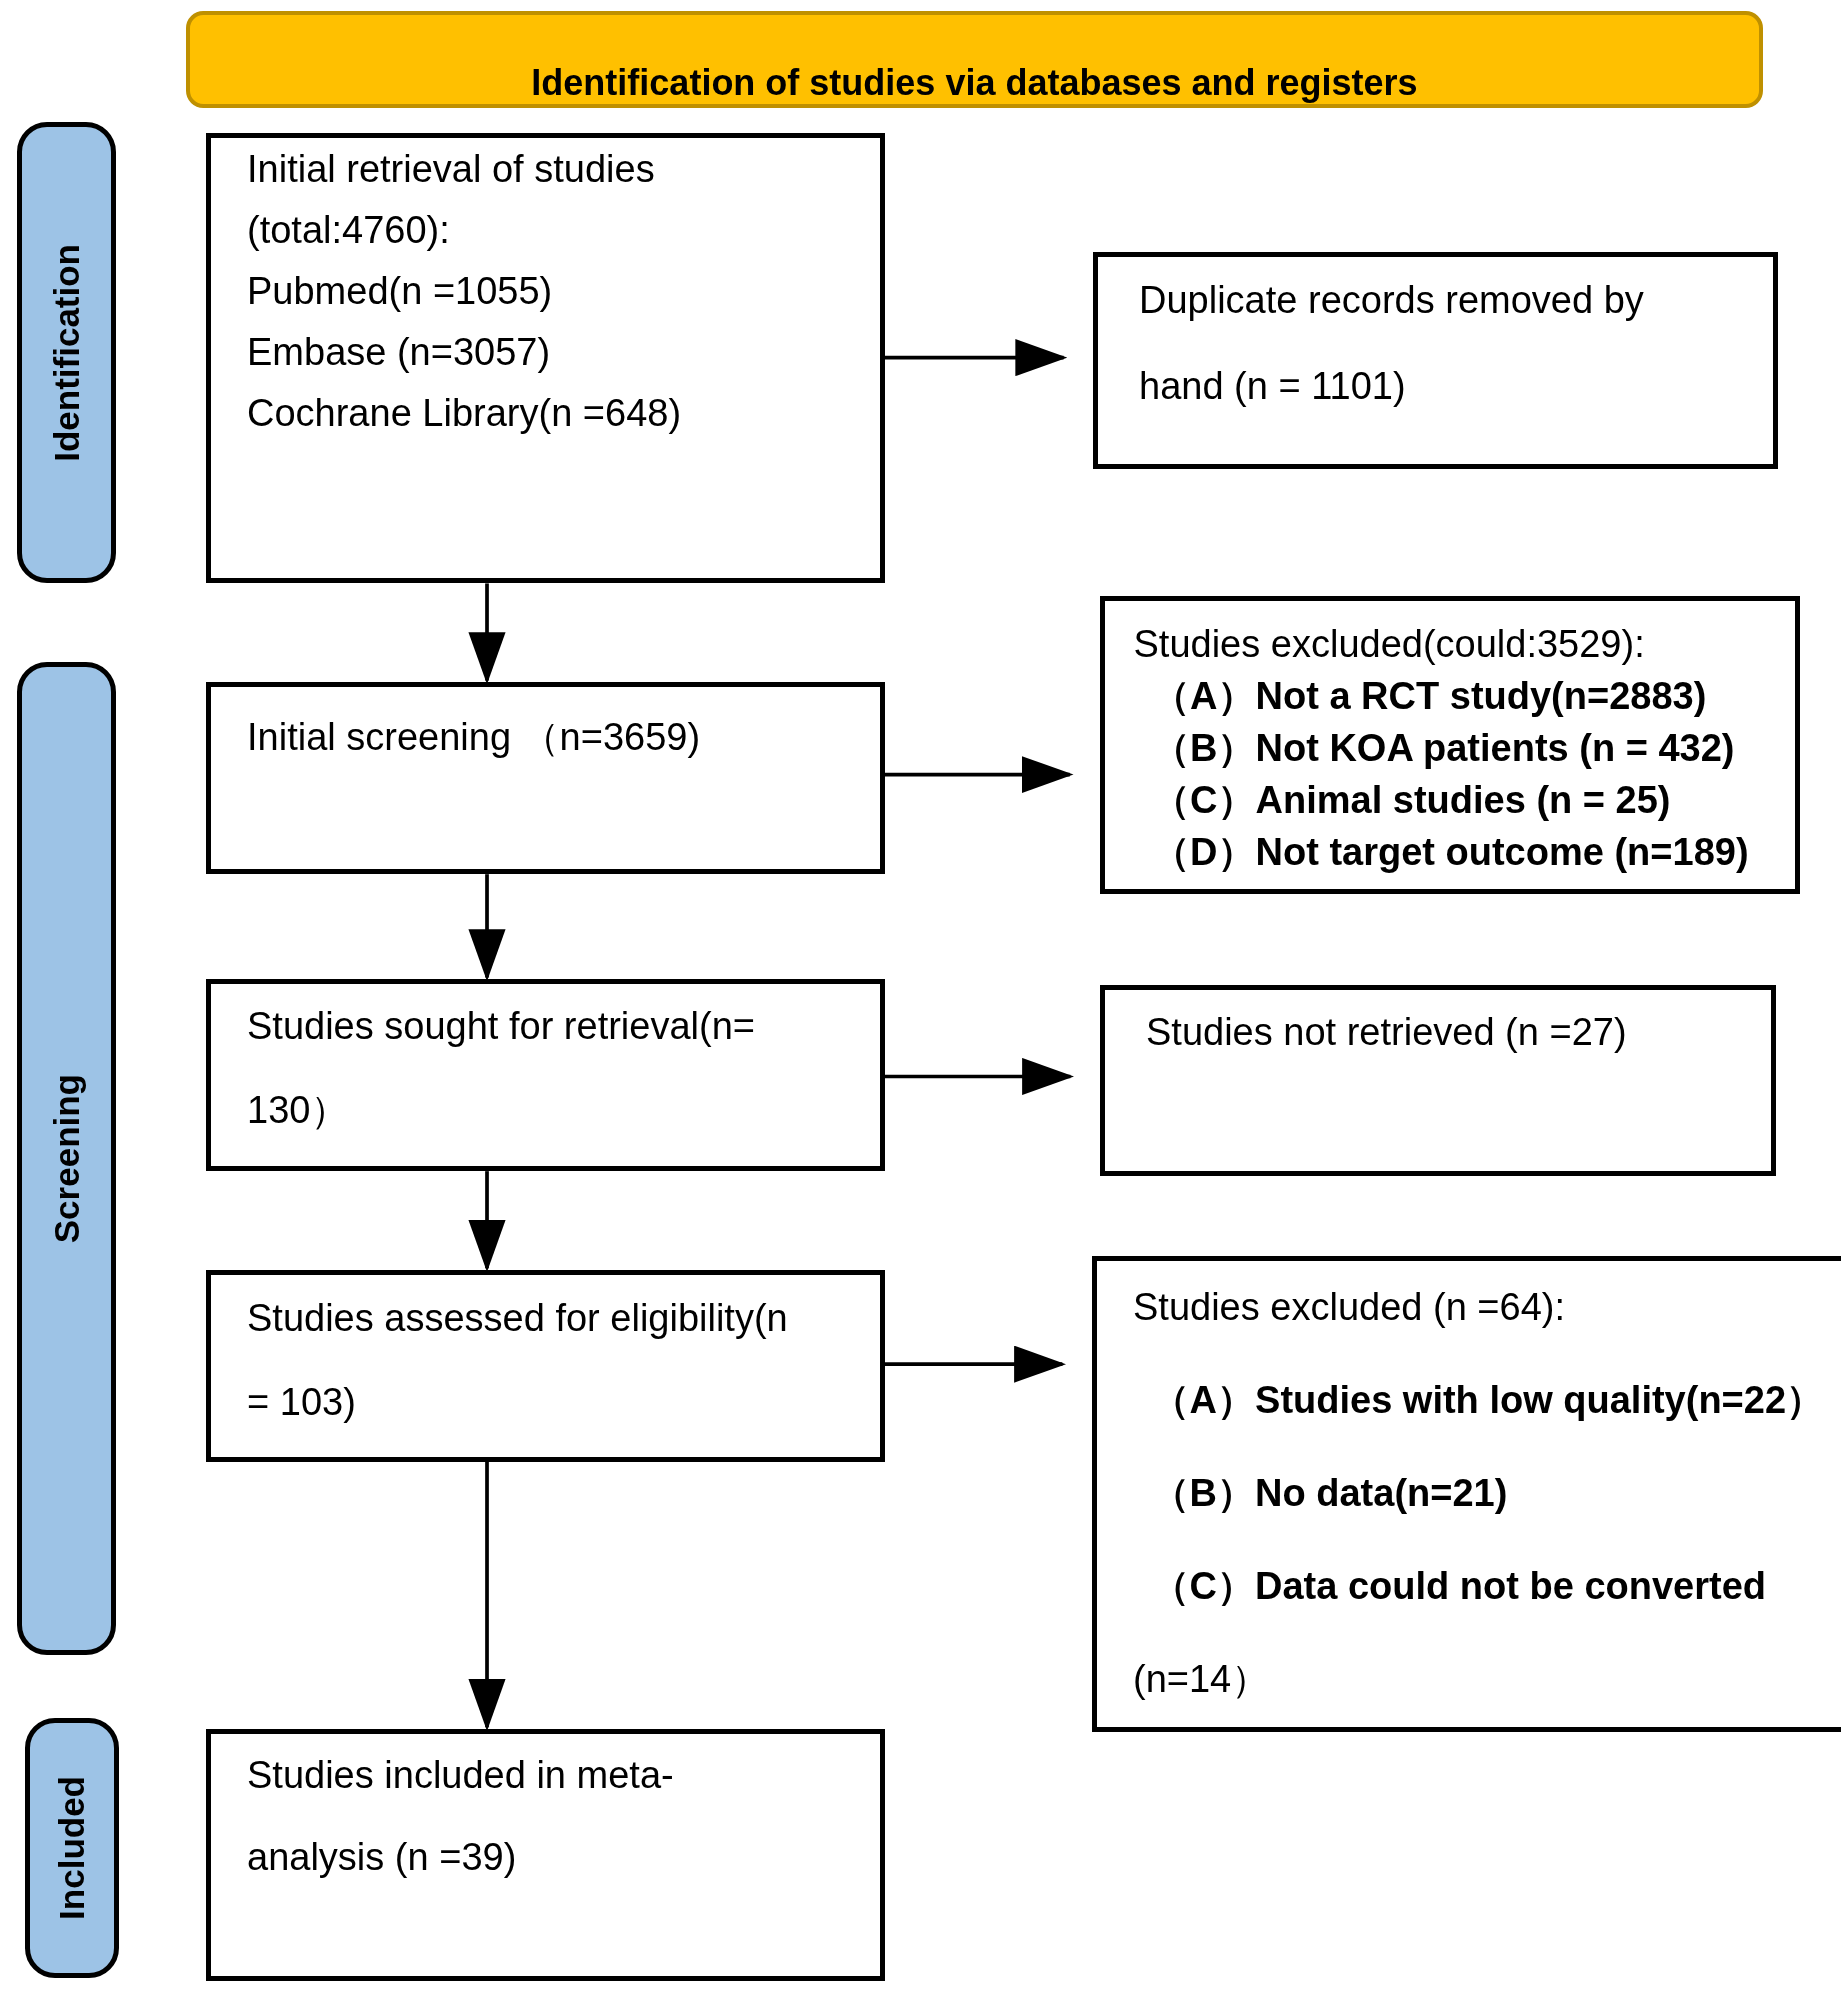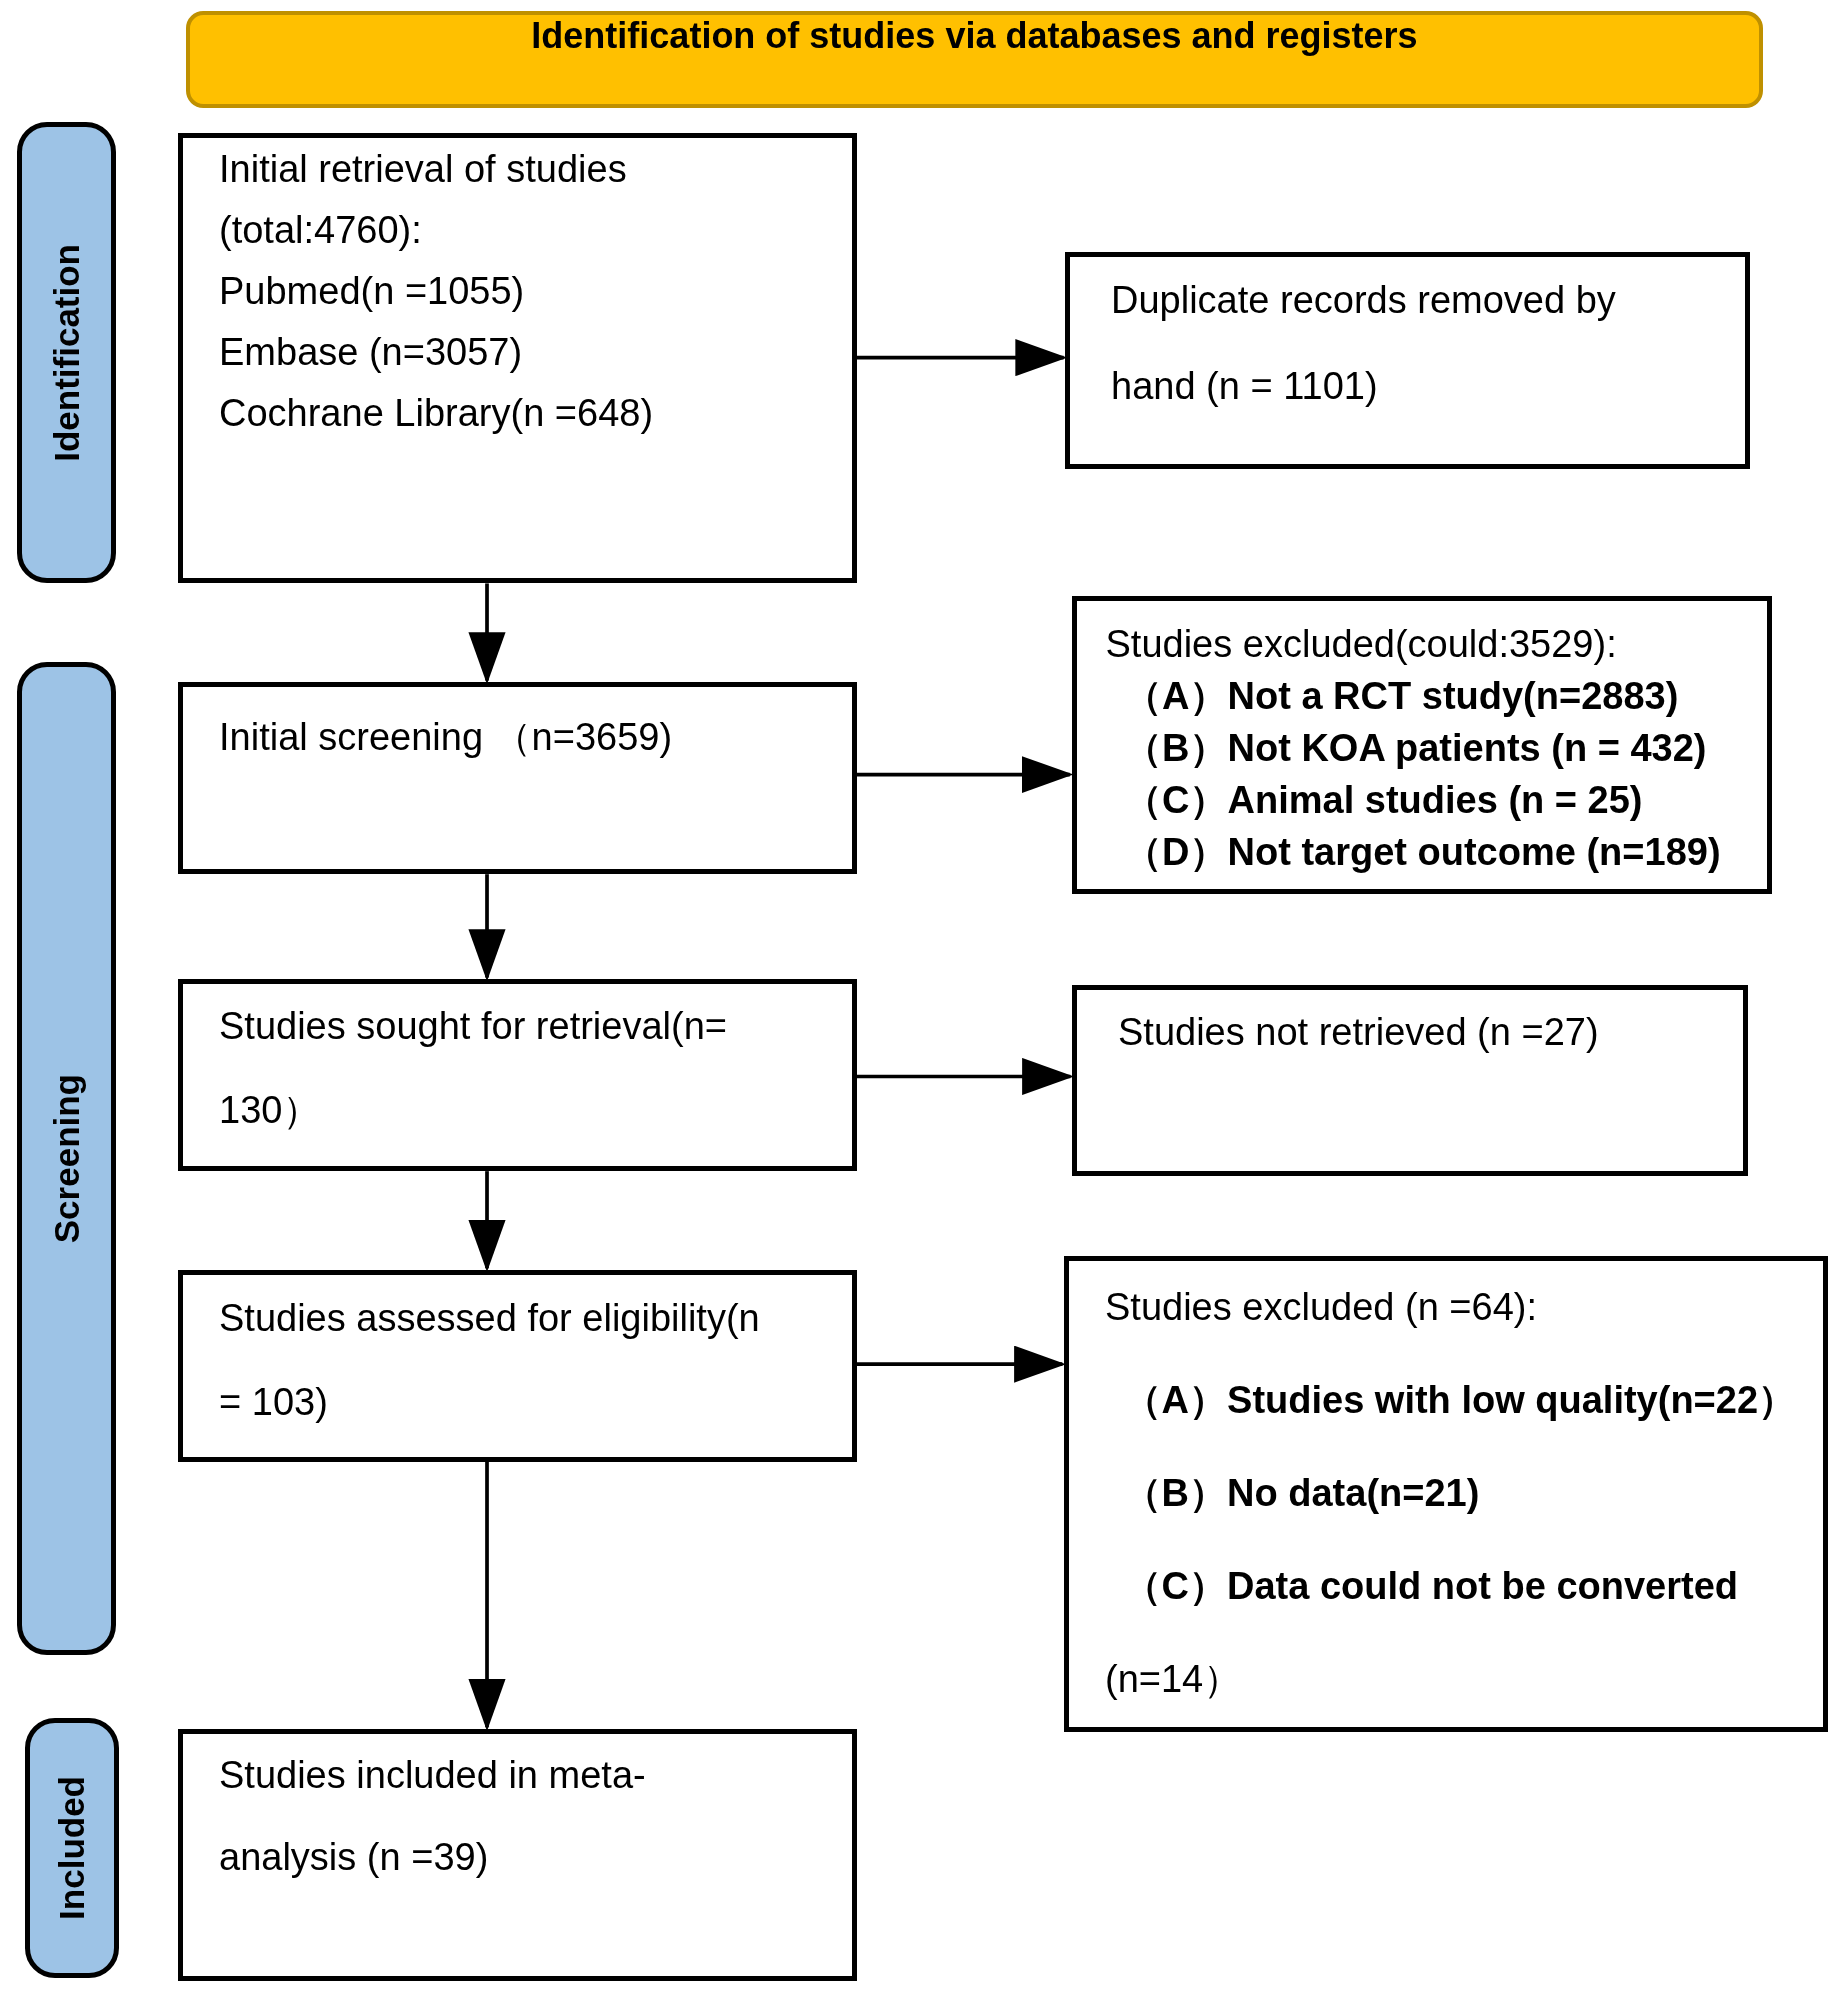--- a/index.html
+++ b/index.html
@@ -11,21 +11,21 @@
     color:#000;
     overflow:hidden;
   }
   #arrows{position:absolute;left:0;top:0;pointer-events:none;}
   .hdr{
     position:absolute;left:186px;top:11px;width:1577px;height:97px;
     background:var(--header-fill,#FFC000);
     border:4.3px solid var(--header-border,#BF9000);
     border-radius:17.3px;
     box-sizing:border-box;
-    display:flex;align-items:flex-start;justify-content:center;
+    display:flex;align-items:flex-end;justify-content:center;
     font-size:36px;font-weight:bold;
   }
   .stage{
     position:absolute;
     background:var(--stage-fill,#9DC3E6);
     border:5.6px solid var(--line-color,#000);
     border-radius:30px;
     box-sizing:border-box;
     display:flex;align-items:center;justify-content:center;
   }
@@ -37,20 +37,21 @@
   }
   #stage-identification{left:17.3px;top:122px;width:99px;height:461px;}
   #stage-screening{left:17.3px;top:662px;width:99px;height:993px;}
   #stage-included{left:25px;top:1718px;width:94px;height:260px;}
   .box{
     position:absolute;
     background:#ffffff;
     border:5.6px solid var(--line-color,#000);
     box-sizing:border-box;
     font-size:38px;
+    margin-left:28px;
   }
   .box .line{white-space:nowrap;}
   #box-a{left:178px;top:133px;width:679px;height:450px;padding:0.6px 12.4px 0 36px;line-height:61px;}
   #box-b{left:178px;top:682px;width:679px;height:192px;padding:20.4px 12.4px 0 36px;line-height:61px;}
   #box-c{left:178px;top:979px;width:679px;height:192px;padding:0 12.4px 0 36px;line-height:84px;}
   #box-d{left:178px;top:1270px;width:679px;height:192px;padding:1.2px 12.4px 0 36px;line-height:84px;}
   #box-e{left:178px;top:1729px;width:679px;height:252px;padding:0 18px 0 36px;line-height:82px;}
   #box-r1{left:1065px;top:252px;width:685px;height:217px;padding:0 12.4px 0 41px;line-height:86px;}
   #box-r2{left:1072px;top:596px;width:700px;height:298px;padding:17.3px 5px 0 28.5px;line-height:52px;}
   #box-r3{left:1072px;top:985px;width:676px;height:191px;padding:11.8px 12.4px 0 41px;line-height:61px;}

